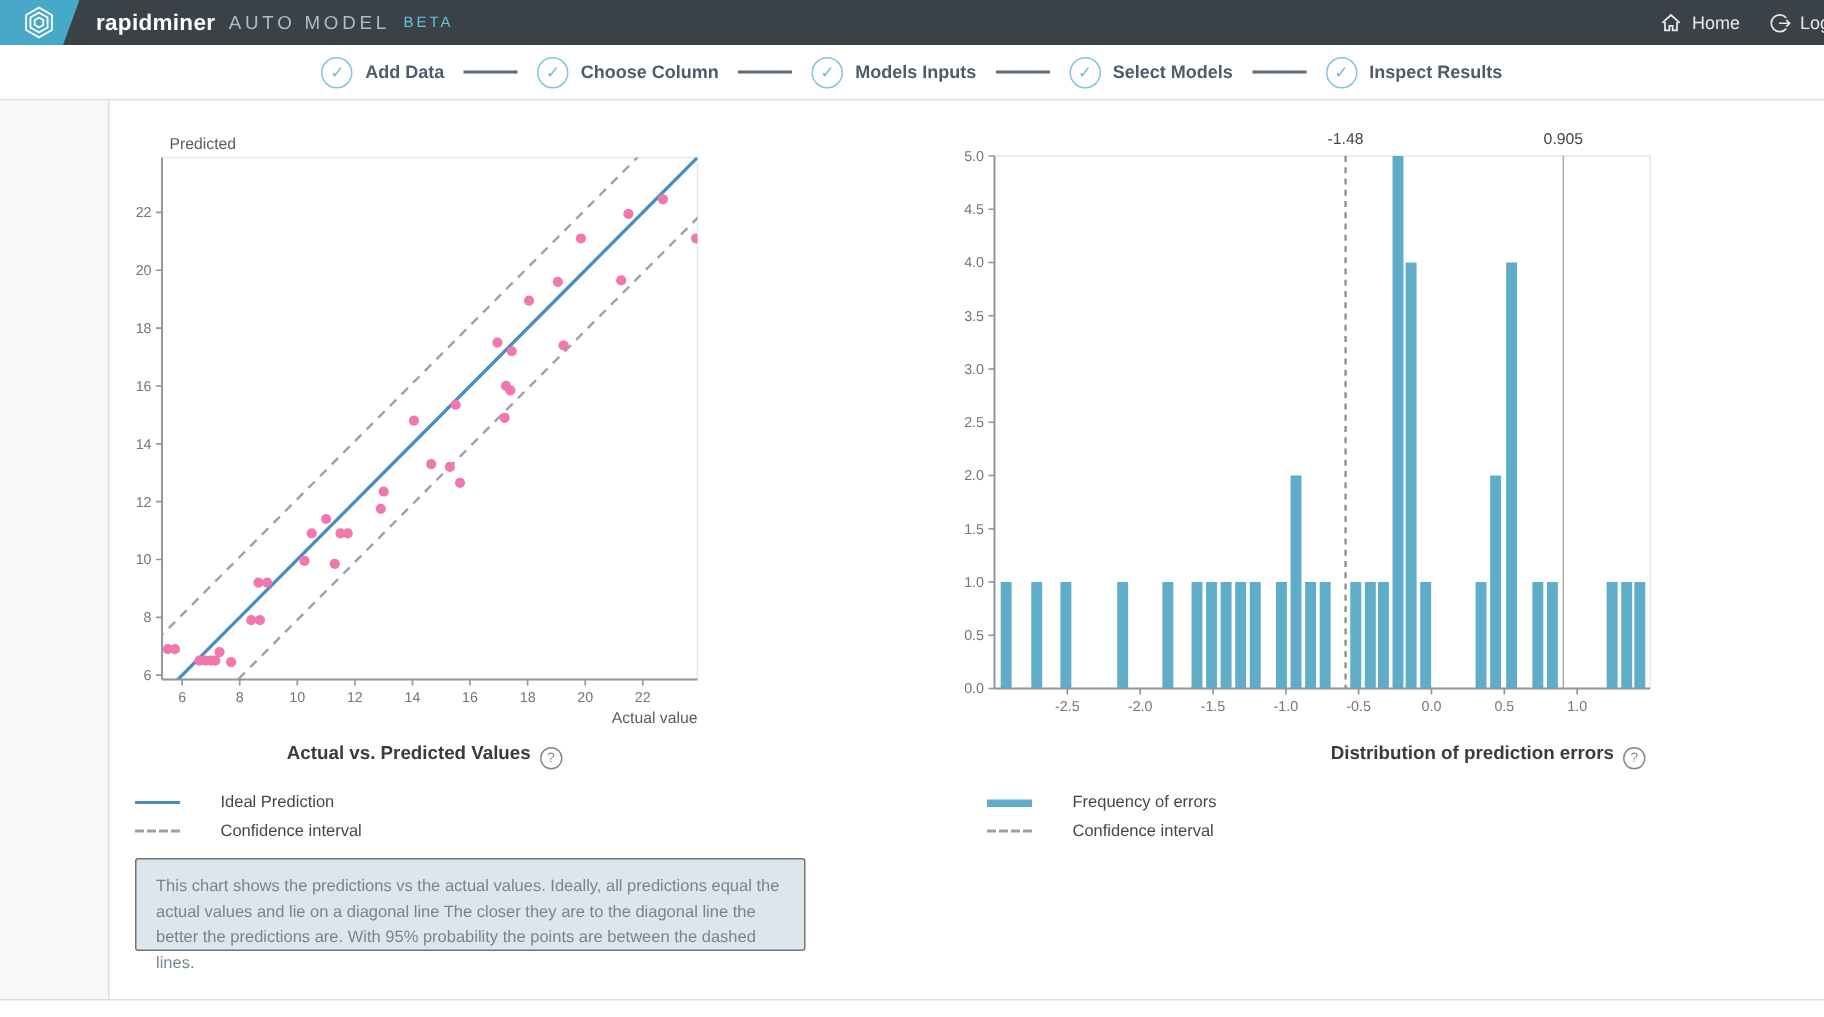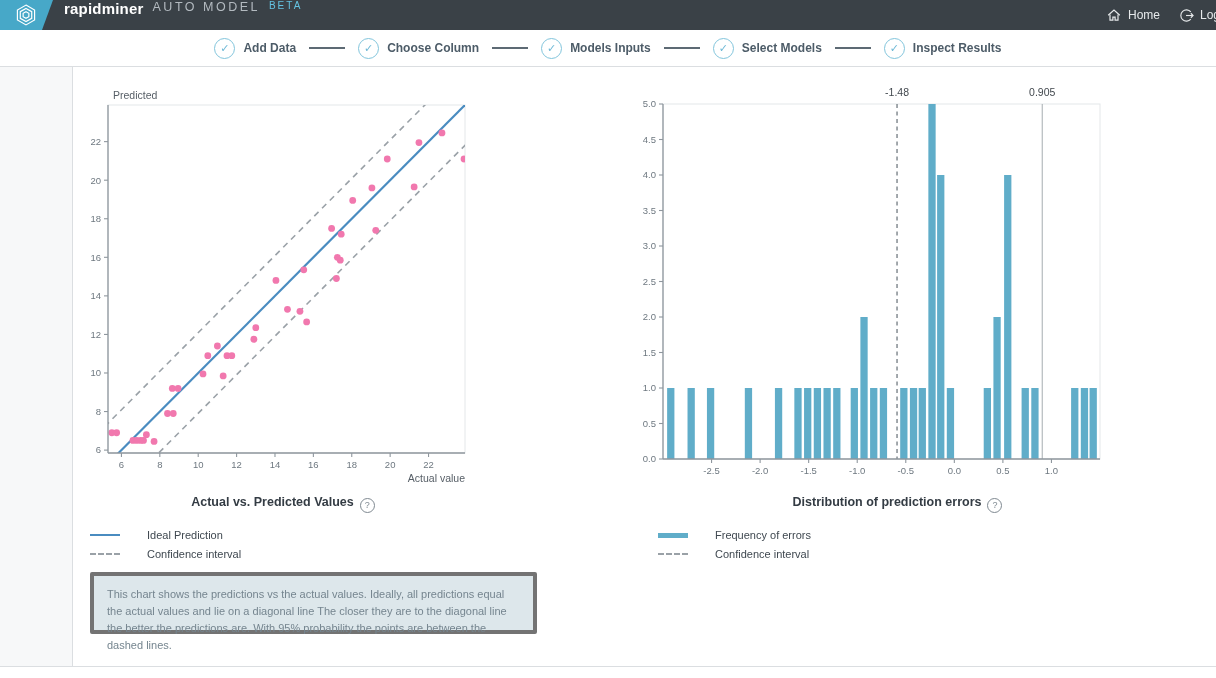--- a/index.html
+++ b/index.html
@@ -4,21 +4,21 @@
 <style>
   html,body{margin:0;padding:0;background:#ffffff;}
   #page{position:relative;width:1216px;height:678px;overflow:hidden;background:#ffffff;
         font-family:"Liberation Sans",sans-serif;}
 
   
   .app-header{position:absolute;left:0;top:0;width:1216px;height:30px;background:#3a4147;}
   .logo-tile{position:absolute;left:0;top:0;width:53px;height:30px;background:#47a8c8;
              clip-path:polygon(0 0,53px 0,42px 30px,0 30px);}
   .logo-tile svg{position:absolute;left:15px;top:4px;}
-  .wordmark{position:absolute;left:64px;top:0;height:30px;display:flex;white-space:nowrap;}
+  .wordmark{position:absolute;left:64px;top:0;height:30px;display:flex;align-items:center;white-space:nowrap;}
   .brand{color:#ffffff;font-weight:bold;font-size:15px;letter-spacing:.2px;}
   .product{color:#b3bac0;font-size:12.5px;letter-spacing:2.5px;margin-left:9px;}
   .badge{color:#64c3e2;font-size:10px;letter-spacing:2px;margin-left:9px;}
   .nav-item{position:absolute;top:0;height:30px;display:flex;align-items:center;gap:6px;
             color:#e6e9eb;font-size:12px;cursor:pointer;white-space:nowrap;}
   .nav-home{left:1106px;}
   .nav-logout{left:1179px;}
 
   
   .stepper{position:absolute;left:0;top:30px;width:1216px;height:36px;display:flex;align-items:center;
@@ -35,32 +35,32 @@
   
   #scatter-svg{position:absolute;left:85px;top:85px;}
   #hist-svg{position:absolute;left:640px;top:85px;}
   .tick{font-size:9.5px;fill:#6e7880;}
   .axis-label{font-size:10.5px;fill:#565e66;}
   .marker-label{font-size:10.5px;fill:#42484e;}
 
   
   .chart-title{position:absolute;top:495px;text-align:center;font-size:12.5px;font-weight:bold;color:#343c44;}
   .chart-title.left{left:85px;width:396px;}
-  .chart-title.right{left:676px;width:443px;}
+  .chart-title.right{left:654px;width:443px;text-align:right;}
   .help{display:inline-flex;width:13px;height:13px;border:1px solid #7f8991;border-radius:50%;
         align-items:center;justify-content:center;font-size:9px;font-weight:normal;color:#7f8991;
         margin-left:6px;vertical-align:-2px;cursor:pointer;}
   .legend{position:absolute;top:529px;display:flex;flex-direction:column;gap:7px;font-size:11px;color:#3f4850;}
   .legend.left{left:90px;} .legend.right{left:658px;}
   .legend-row{display:flex;align-items:center;gap:27px;}
   .swatch{width:30px;box-sizing:border-box;}
   .swatch.line{border-top:2.5px solid #4a8cc0;}
   .swatch.dashed{border-top:2px dashed #9aa1a7;}
   .swatch.bar{height:5px;background:#60adc9;}
-  .infobox{position:absolute;top:572px;background:#dde7eb;border:4px solid #737373;border-radius:2px;
+  .infobox{position:absolute;top:572px;background:#dde7eb;border:1px solid #737373;border-radius:2px;
            color:#75858f;font-size:11px;line-height:1.55;padding:10px 13px;box-sizing:border-box;}
   .infobox.left{left:90px;width:447px;height:62px;}
   .infobox.right{left:658px;width:445px;height:36px;padding-top:8px;}
 </style>
 </head>
 <body>
 
 <div id="page">
 
   <div class="app-header">

